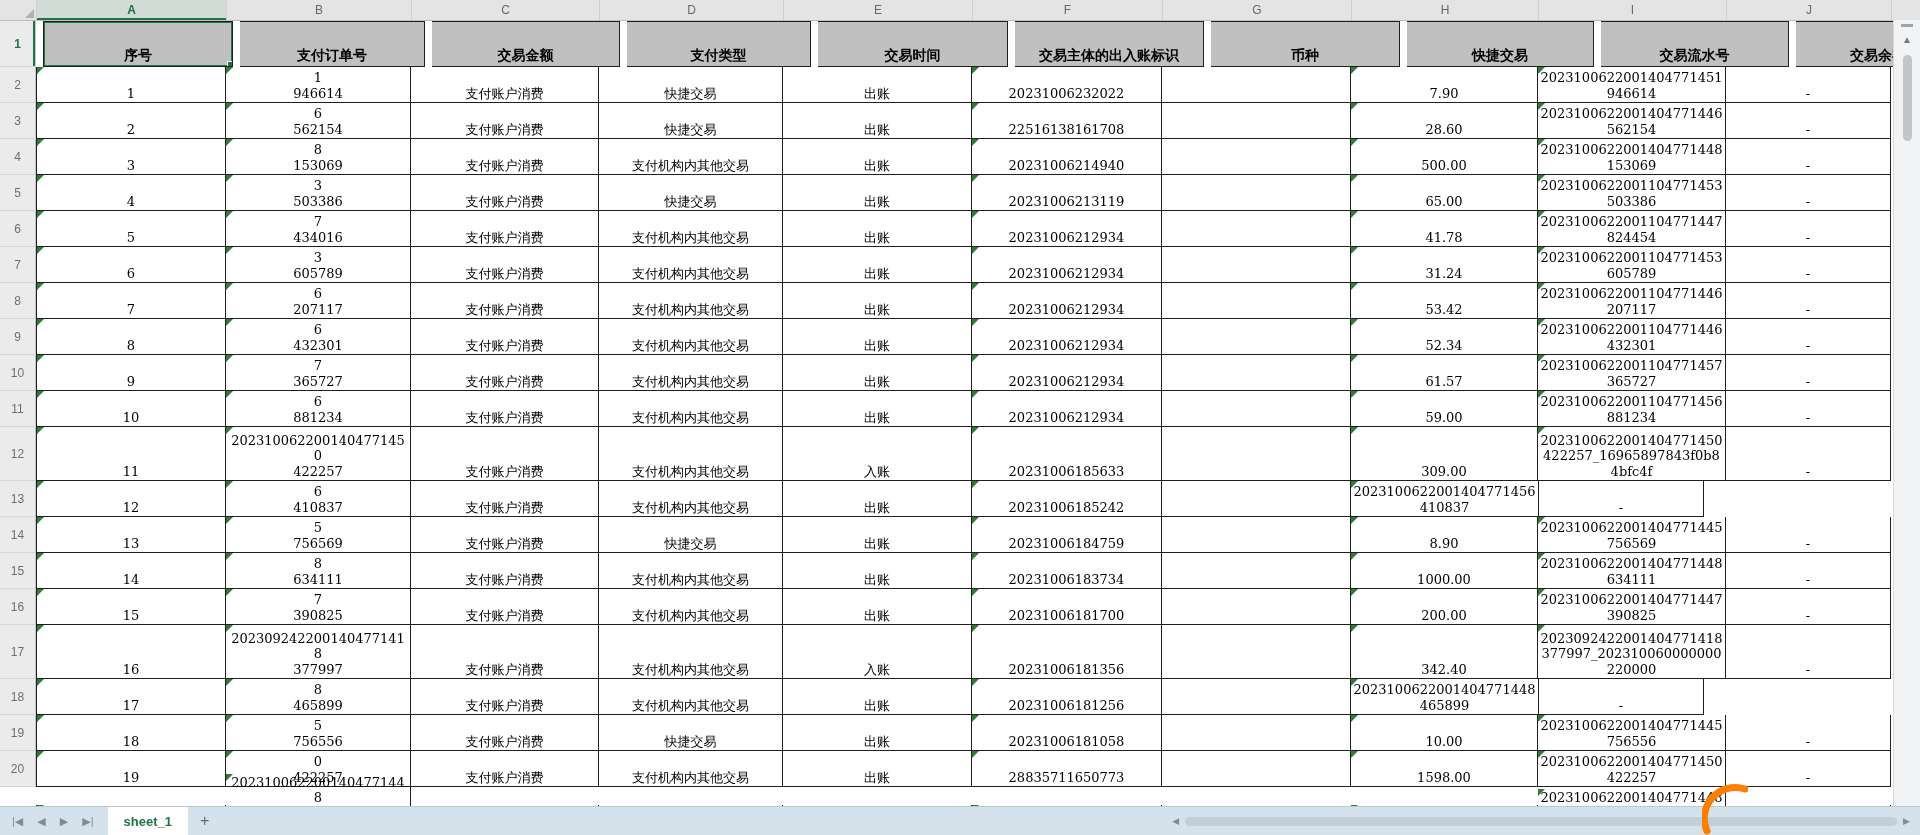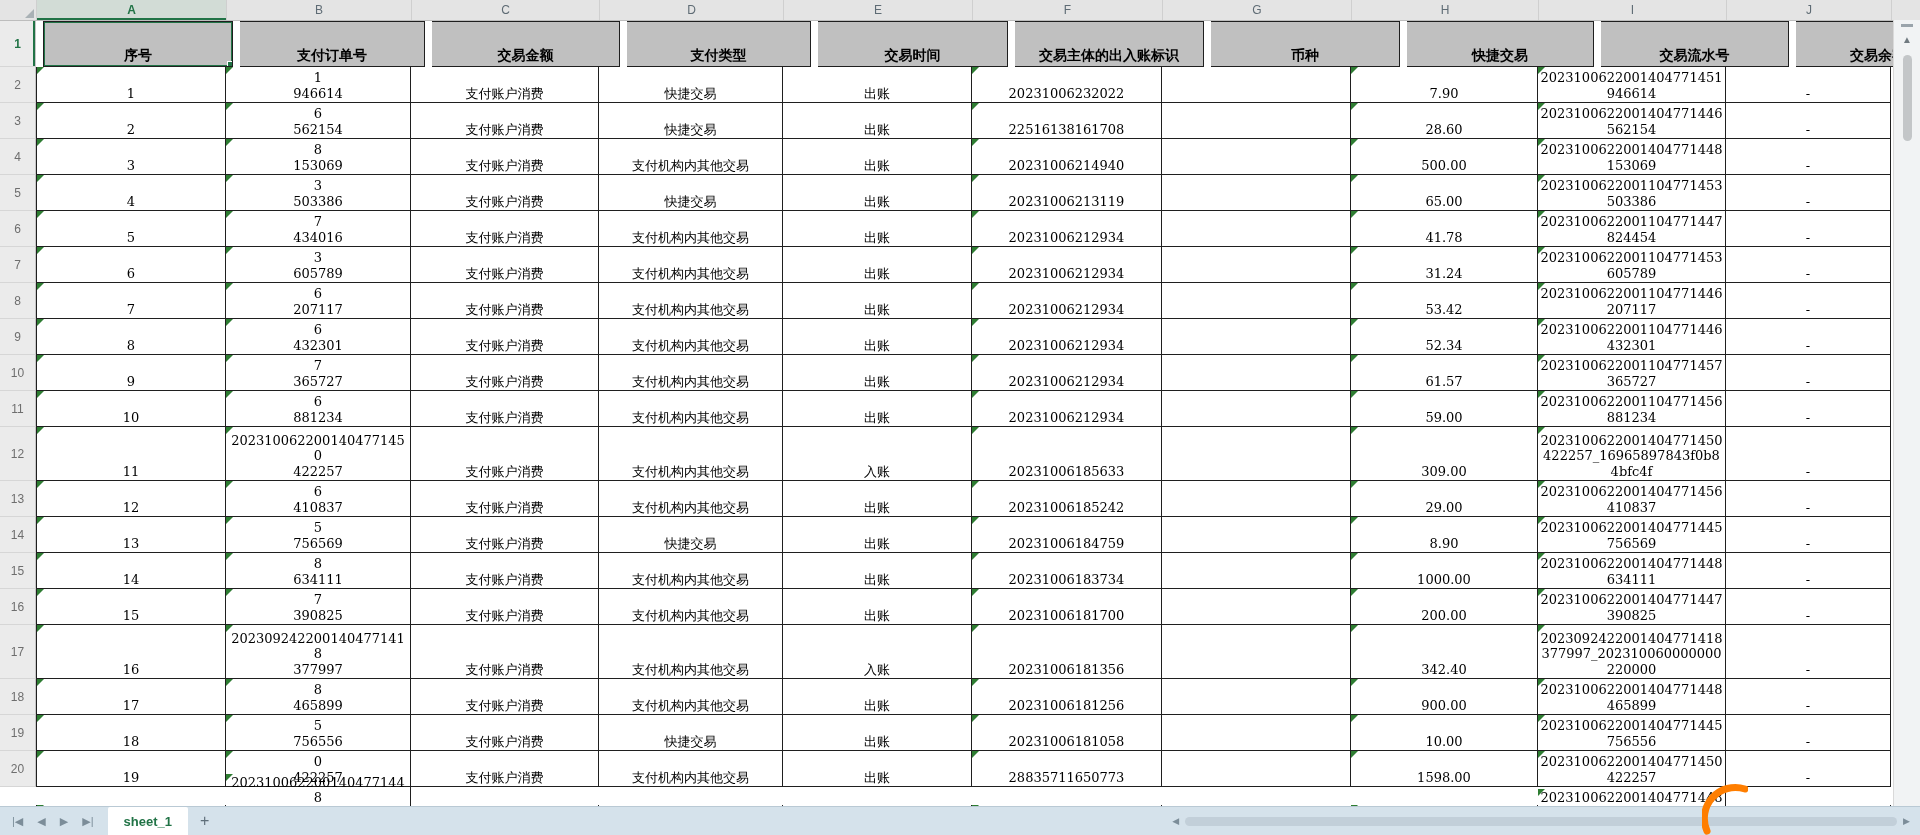--- a/index.html
+++ b/index.html
@@ -262,21 +262,20 @@
       <div class="grow" style="height: 36px;">
         <div class="rowhdr">13</div>
         <div class="cell c0 first tri">12</div>
         <div class="cell c1 tri">2023100622001404771456
 410837</div>
         <div class="cell c2">支付账户消费</div>
         <div class="cell c3">支付机构内其他交易</div>
         <div class="cell c4">出账</div>
         <div class="cell c5 tri">20231006185242</div>
         <div class="cell c6"></div>
-        <div class="cell c7 tri">29.00</div>
         <div class="cell c8 tri">2023100622001404771456
 410837</div>
         <div class="cell c9">-</div>
       </div>
       <div class="grow" style="height: 36px;">
         <div class="rowhdr">14</div>
         <div class="cell c0 first tri">13</div>
         <div class="cell c1 tri">2023100622001404771445
 756569</div>
         <div class="cell c2">支付账户消费</div>
@@ -338,21 +337,20 @@
       <div class="grow" style="height: 36px;">
         <div class="rowhdr">18</div>
         <div class="cell c0 first tri">17</div>
         <div class="cell c1 tri">2023100622001404771448
 465899</div>
         <div class="cell c2">支付账户消费</div>
         <div class="cell c3">支付机构内其他交易</div>
         <div class="cell c4">出账</div>
         <div class="cell c5 tri">20231006181256</div>
         <div class="cell c6"></div>
-        <div class="cell c7 tri">900.00</div>
         <div class="cell c8 tri">2023100622001404771448
 465899</div>
         <div class="cell c9">-</div>
       </div>
       <div class="grow" style="height: 36px;">
         <div class="rowhdr">19</div>
         <div class="cell c0 first tri">18</div>
         <div class="cell c1 tri">2023100622001404771445
 756556</div>
         <div class="cell c2">支付账户消费</div>

